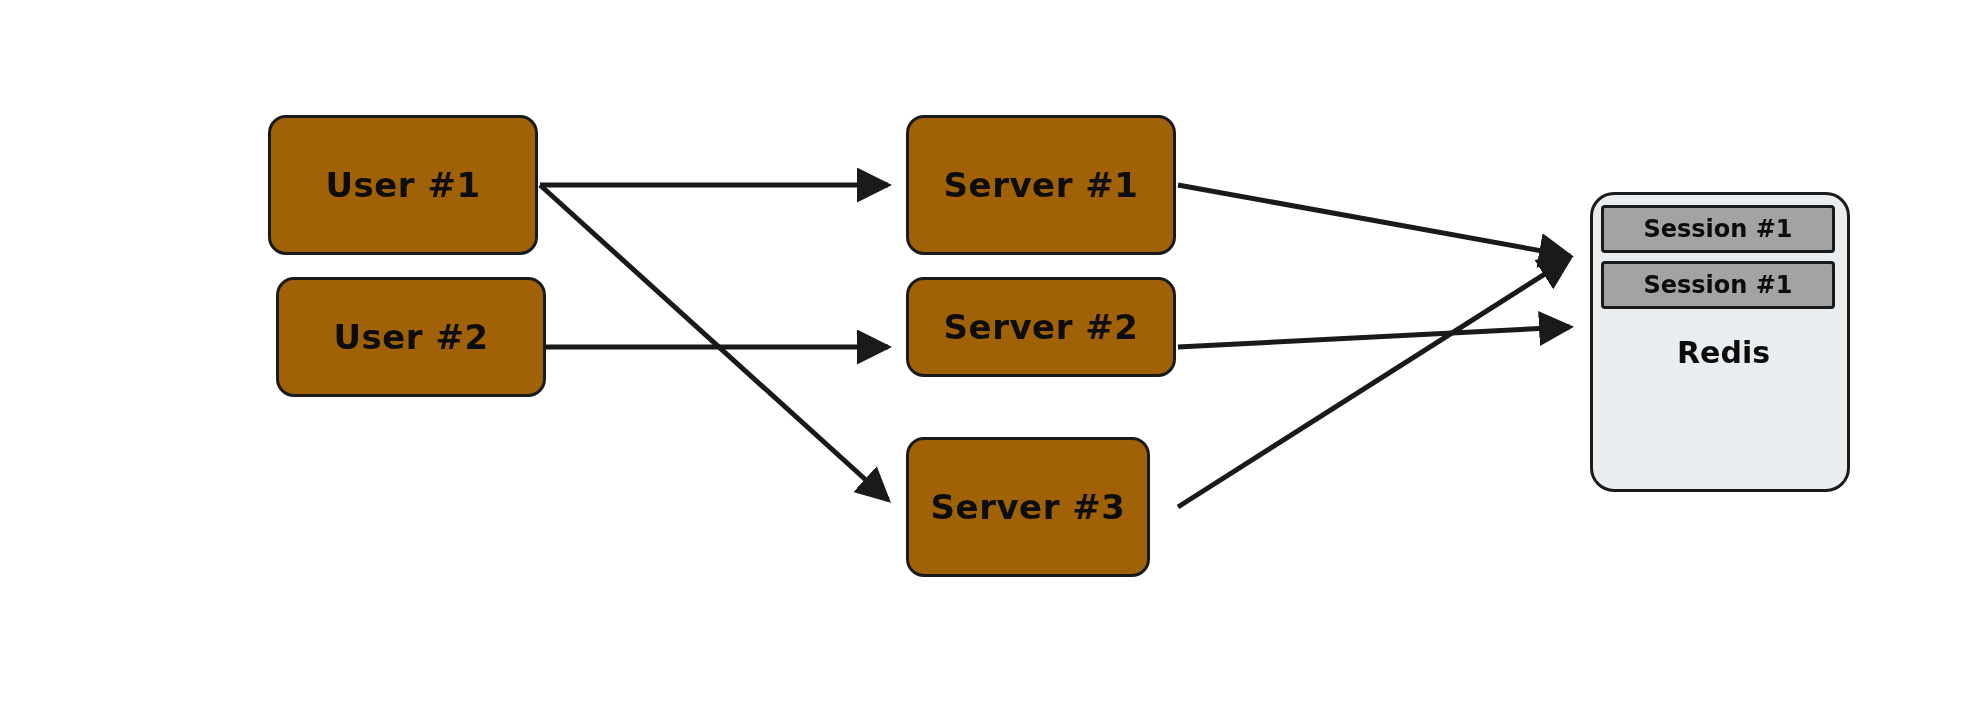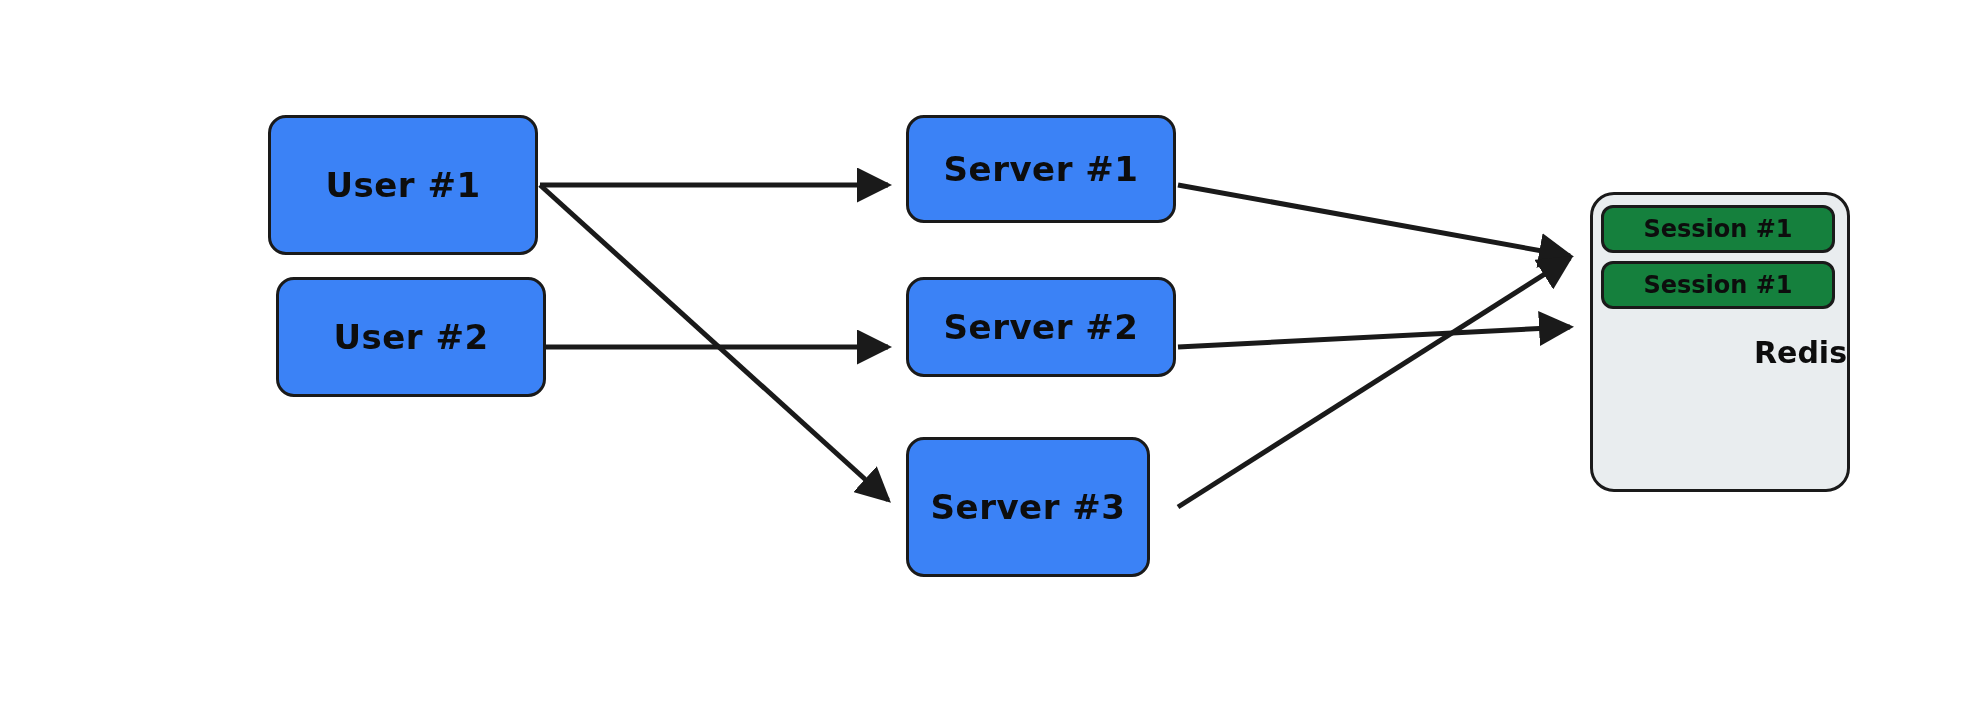--- a/index.html
+++ b/index.html
@@ -20,21 +20,21 @@
   #edges {
     position: absolute;
     left: 0;
     top: 0;
     width: 1978px;
     height: 724px;
   }
   .node {
     position: absolute;
     box-sizing: border-box;
-    background: #3b82f6;
+    background: #a16207;
     border: 3px solid #1a1a1a;
     border-radius: 18px;
     display: flex;
     align-items: center;
     justify-content: center;
     z-index: 3;
   }
   .node-label {
     font-family: "DejaVu Sans", sans-serif;
     font-weight: bold;
@@ -49,23 +49,23 @@
     background: #e9edef;
     border: 3px solid #1a1a1a;
     border-radius: 24px;
     z-index: 3;
     display: flex;
     flex-direction: column;
     align-items: center;
   }
   .store-item {
     box-sizing: border-box;
-    background: #15803d;
+    background: #a3a3a3;
     border: 3px solid #1a1a1a;
-    border-radius: 12px;
+    border-radius: 4px;
     display: flex;
     align-items: center;
     justify-content: center;
   }
   .store-item-label {
     font-family: "DejaVu Sans", sans-serif;
     font-weight: bold;
     font-size: 24px;
     color: #0d0d0d;
     white-space: nowrap;
@@ -100,35 +100,35 @@
   </svg>
 
   <div class="node" style="left: 268px; top: 115px; width: 270px; height: 140px;">
     <span class="node-label">User #1</span>
   </div>
 
   <div class="node" style="left: 276px; top: 277px; width: 270px; height: 120px;">
     <span class="node-label">User #2</span>
   </div>
 
-  <div class="node" style="left: 906px; top: 115px; width: 270px; height: 108px;">
+  <div class="node" style="left: 906px; top: 115px; width: 270px; height: 140px;">
     <span class="node-label">Server #1</span>
   </div>
 
   <div class="node" style="left: 906px; top: 277px; width: 270px; height: 100px;">
     <span class="node-label">Server #2</span>
   </div>
 
   <div class="node" style="left: 906px; top: 437px; width: 244px; height: 140px;">
     <span class="node-label">Server #3</span>
   </div>
 
   <div class="store" style="left: 1590px; top: 192px; width: 260px; height: 300px;">
     <div class="store-item" style="position:absolute; left:8px; top:10px; width:234px; height:48px;">
       <span class="store-item-label">Session #1</span>
     </div>
     <div class="store-item" style="position:absolute; left:8px; top:66px; width:234px; height:48px;">
       <span class="store-item-label">Session #1</span>
     </div>
-    <span class="store-title" style="position:absolute; left:0; right:0; top:140px; text-align:right;margin-left:7px;">Redis</span>
+    <span class="store-title" style="position:absolute; left:0; right:0; top:140px; text-align:center;margin-left:7px;">Redis</span>
   </div>
 
 </div>
 
 </body></html>

